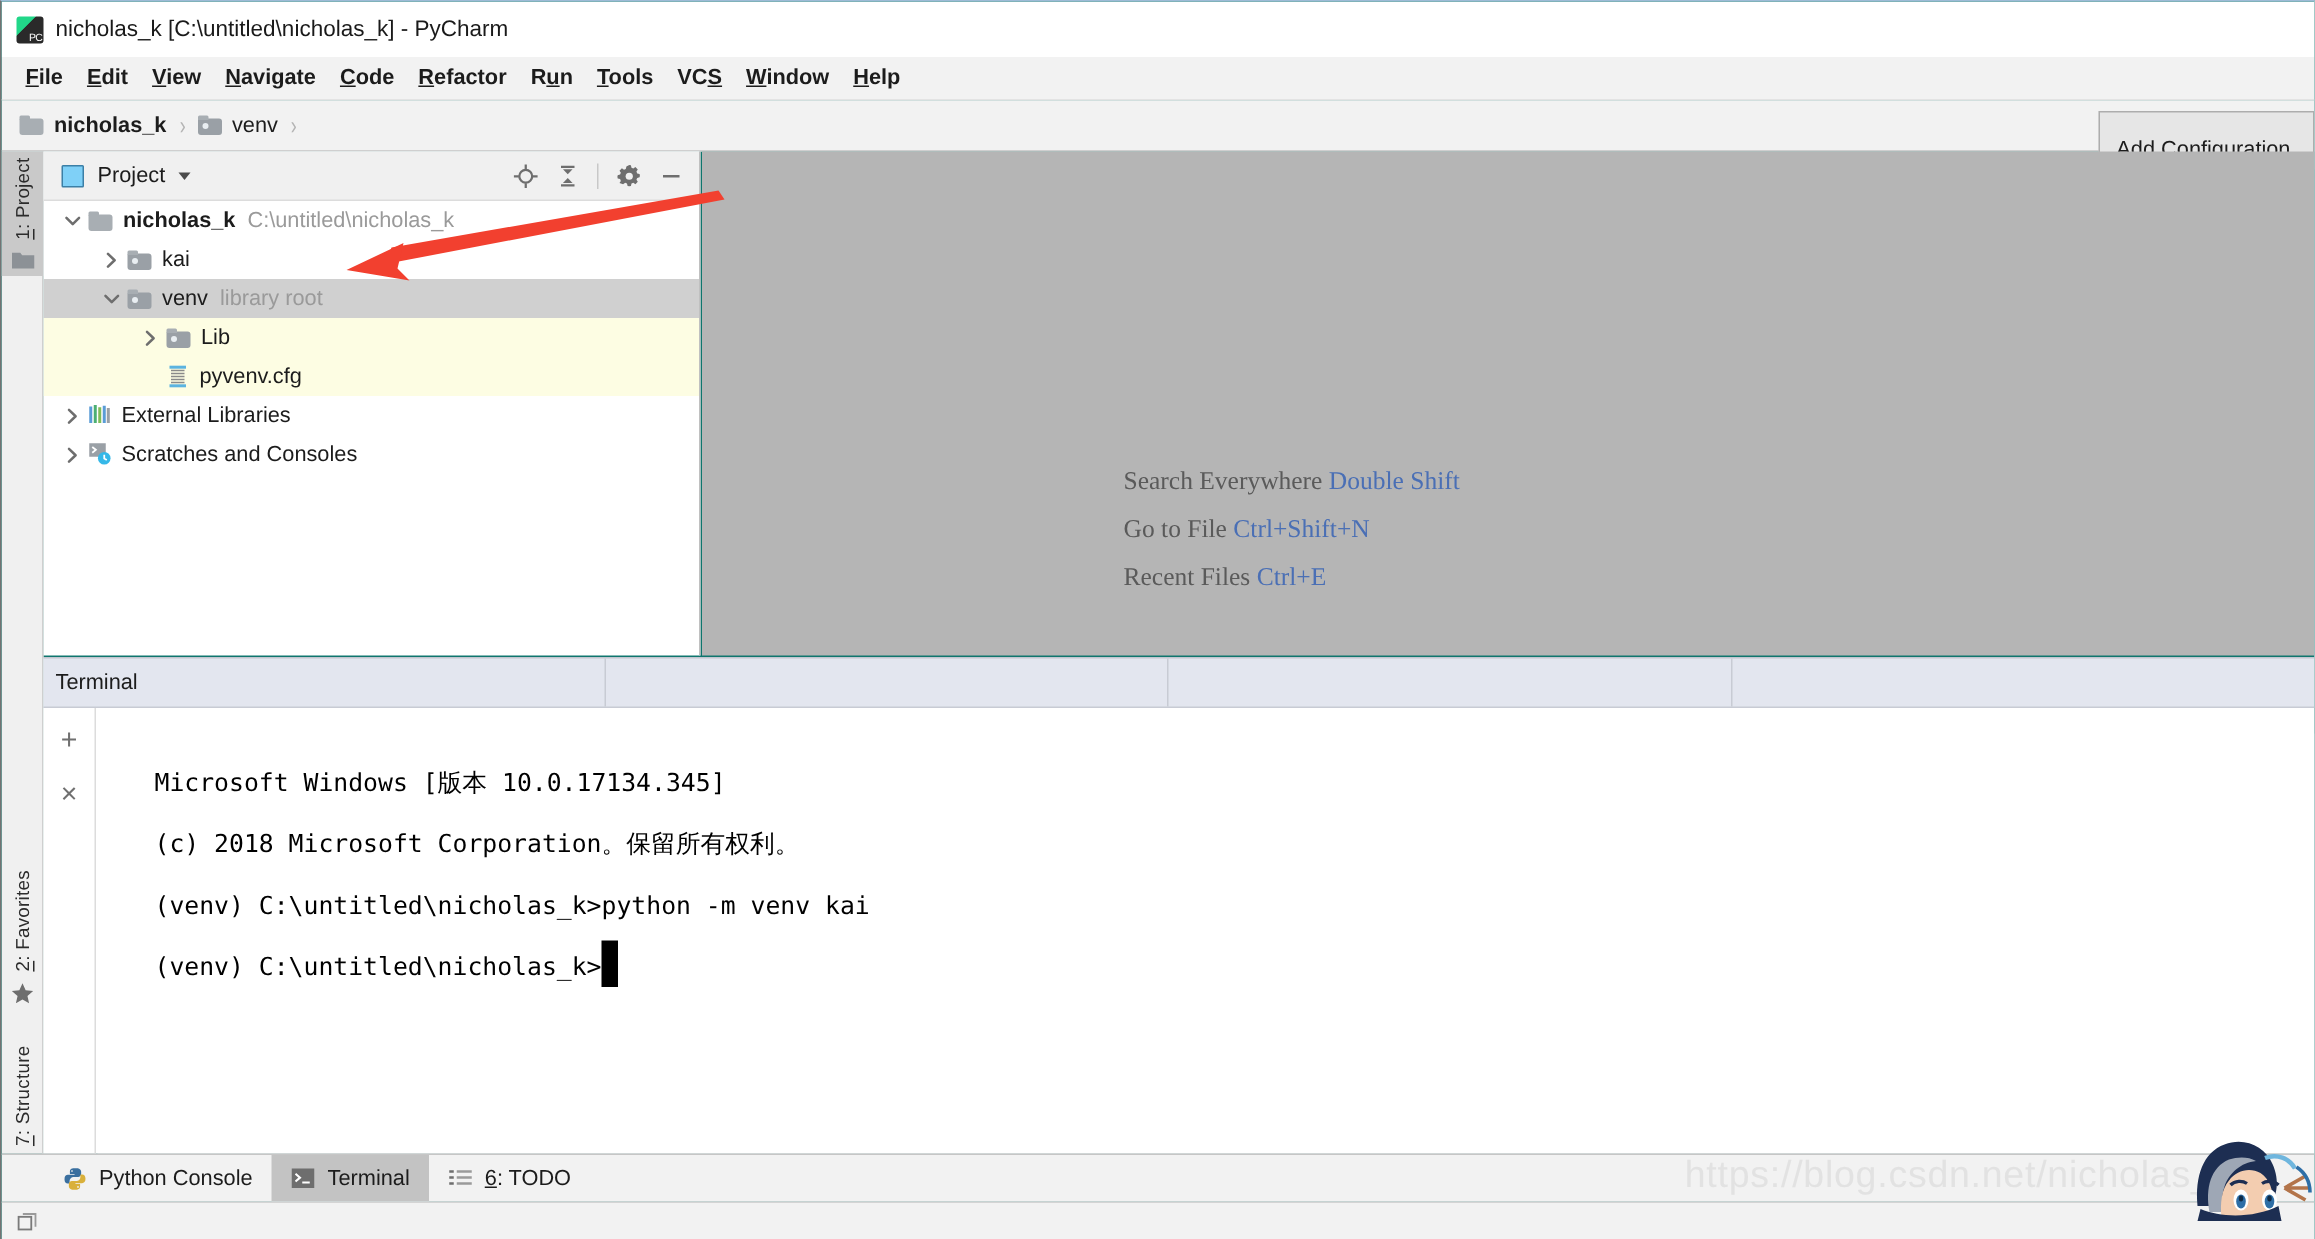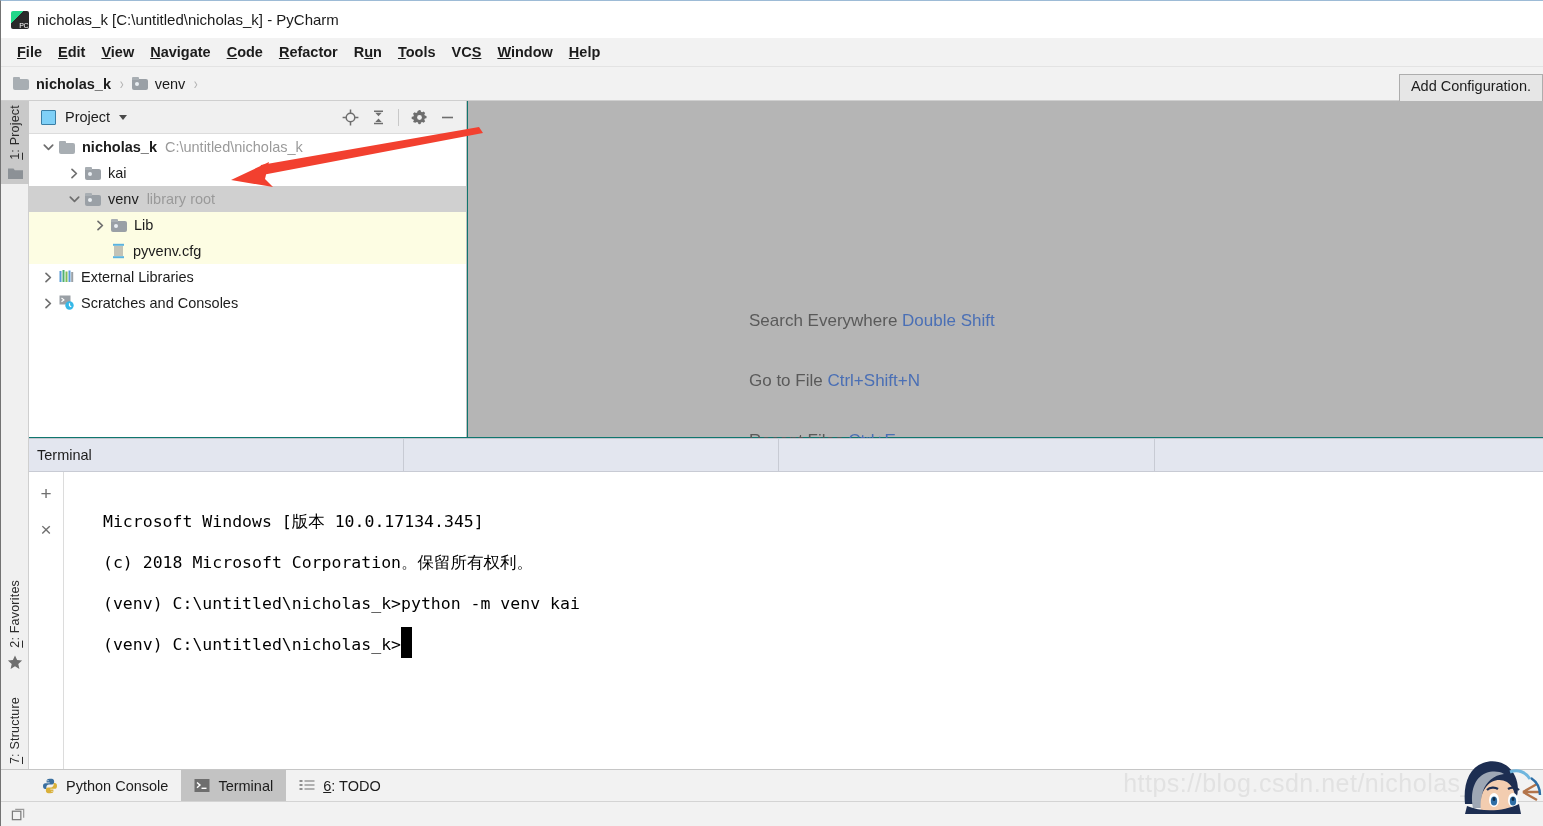--- a/index.html
+++ b/index.html
@@ -74,21 +74,21 @@
     content: ""; position: absolute; left: 0; top: 0px; width: 7px; height: 3px;
     background: #a8aeb3; border-radius: 1px 1px 0 0;
   }
   .folder-ico.lib::before { background: #9aa0a6; }
   .folder-ico.lib .dot {
     position: absolute; left: 3px; top: 5px; width: 4px; height: 4px;
     background: #e9eef2; border-radius: 50%; z-index: 2;
   }
   .addcfg-btn {
     position: absolute; right: 0px; top: 7px;
-    height: 39px; padding: 0 11px;
+    height: 39px; padding: 14px 11px;
     background: #e6e6e6; border: 1px solid #adadad;
     font-size: 14.5px; color: #1c1c1c; line-height: 23px;
     white-space: nowrap; cursor: pointer;
   }
 
   
   .toolstrip {
     position: absolute; left: 0; top: 100px; width: 28px; bottom: 57px;
     background: #f0f0f0; border-right: 1px solid #cfcfcf;
   }
@@ -151,21 +151,21 @@
     width: 15px; height: 16px; margin-right: 7px; flex: none; position: relative;
   }
 
   
   .editor {
     position: absolute; left: 467px; top: 100px; right: 0; bottom: 389px;
     background: #b5b5b5;
   }
   .hints {
     position: absolute; left: 281px; top: 210px;
-    display: flex; flex-direction: column; gap: 40px;
+    display: flex; flex-direction: column; gap: 12px; font-family: Liberation Serif, serif;
   }
   .hint { font-size: 17px; color: #5a5a5a; white-space: nowrap; }
   .hint .key { color: #4a6fb5; }
 
   
   .arrow-svg {
     position: absolute; left: 220px; top: 120px; pointer-events: none; z-index: 40;
   }
 
   

